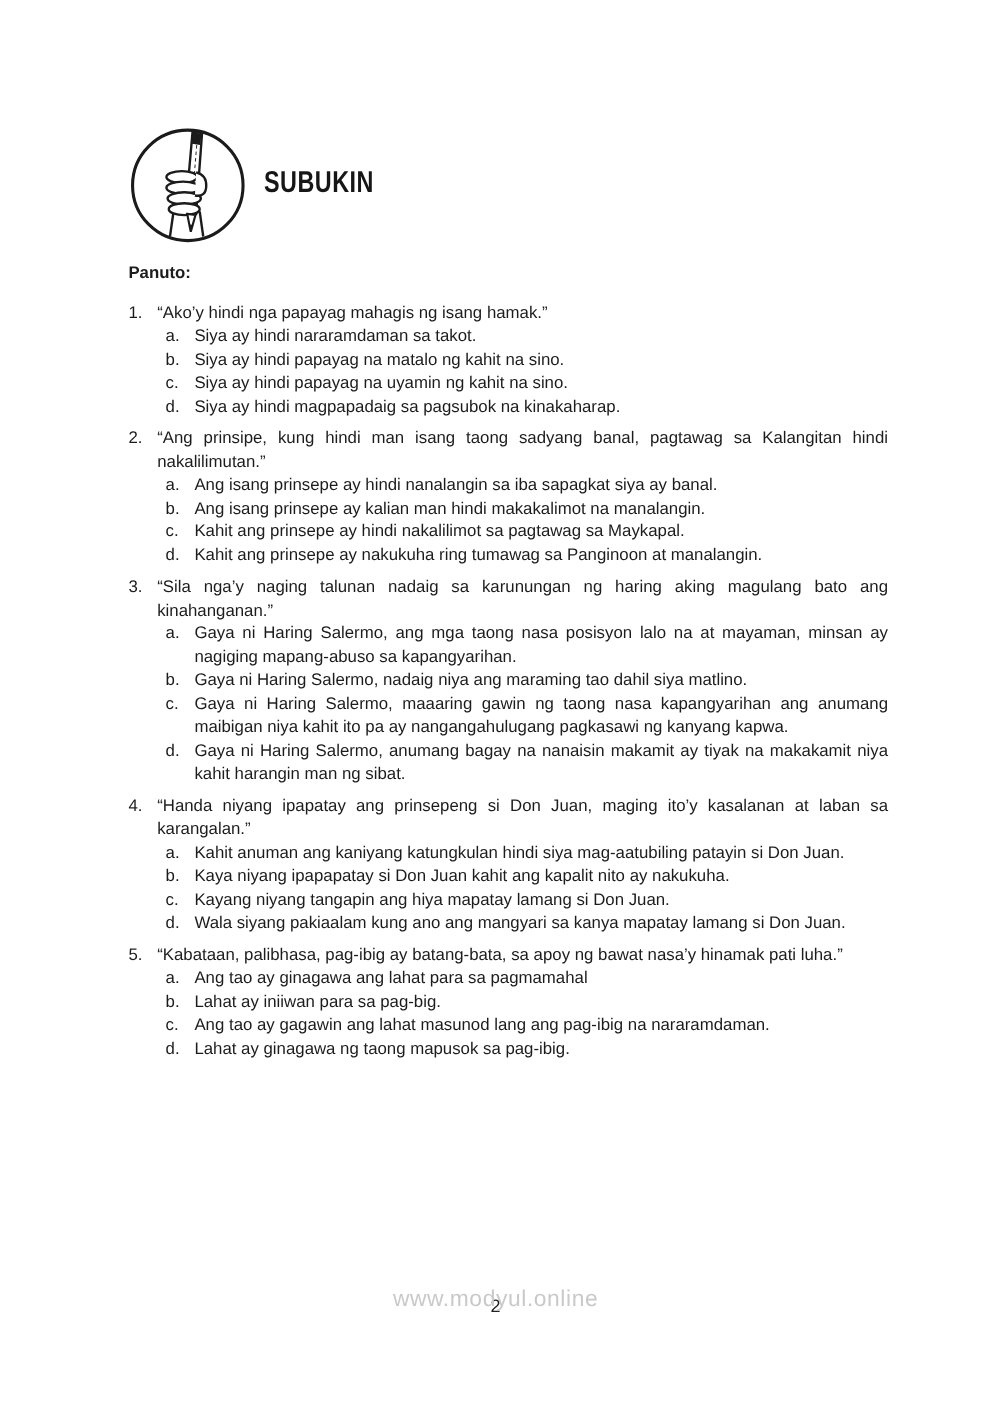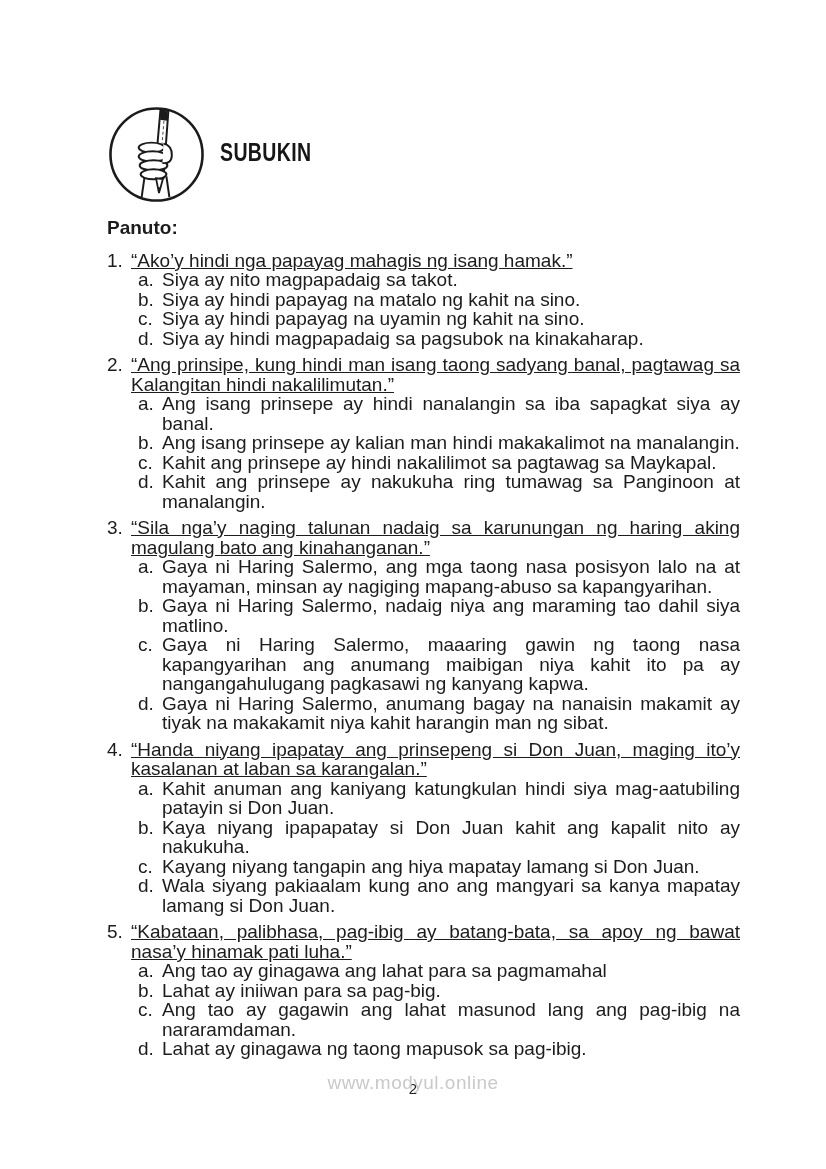--- a/index.html
+++ b/index.html
@@ -15,32 +15,32 @@
   .header { display: flex; align-items: center; height: 99px; margin-bottom: 14px; }
   .logo { width: 99px; height: 99px; flex-shrink: 0; }
   .logo svg { display: block; }
   .title {
     font-size: 25px; font-weight: 700; margin: 0 0 4px 14px;
     letter-spacing: 0.5px;
     transform: scaleX(0.78); transform-origin: left center;
     white-space: nowrap; color: #161616;
   }
 
-  .bodytext { font-size: 19px; line-height: 19.5px; }
+  .bodytext { font-size: 14px; line-height: 19.5px; }
 
   .panuto { display: flex; margin-bottom: 13px; }
   .panuto-label { font-weight: 700; width: 69px; flex-shrink: 0; }
   .panuto-text { flex: 1; text-align: justify; }
 
   .bilang { margin: 0 0 15px 0; }
 
   .question { margin-bottom: 7px; }
   .q-line { display: flex; }
   .q-num { width: 24px; flex-shrink: 0; }
-  .q-text { flex: 1; text-align: justify; text-decoration: underline; }
+  .q-text { flex: 1; text-align: justify; }
   .option { display: flex; margin-left: 31px; }
   .opt-letter { width: 24px; flex-shrink: 0; }
   .opt-text { flex: 1; text-align: justify; }
 
   .page-number { position: absolute; top: 1080px; left: 0; width: 826px; text-align: center; font-size: 15px; color: #222; }
   .watermark {
     position: absolute; top: 1072px; left: 0; width: 826px; text-align: center;
     font-size: 19px; color: #c9c9c9; letter-spacing: 0.5px;
   }
 </style>
@@ -85,21 +85,21 @@
 
     <div class="questions bodytext">
         <div class="question">
     <div class="q-line">
       <span class="q-num">1.</span>
       <div class="q-text">“Ako’y hindi nga papayag mahagis ng isang hamak.”</div>
     </div>
     <div class="options">
             <div class="option">
     <span class="opt-letter">a.</span>
-    <div class="opt-text">Siya ay nito magpapadaig sa takot.</div>
+    <div class="opt-text">Siya ay hindi nararamdaman sa takot.</div>
   </div>
             <div class="option">
     <span class="opt-letter">b.</span>
     <div class="opt-text">Siya ay hindi papayag na matalo ng kahit na sino.</div>
   </div>
             <div class="option">
     <span class="opt-letter">c.</span>
     <div class="opt-text">Siya ay hindi papayag na uyamin ng kahit na sino.</div>
   </div>
             <div class="option">

